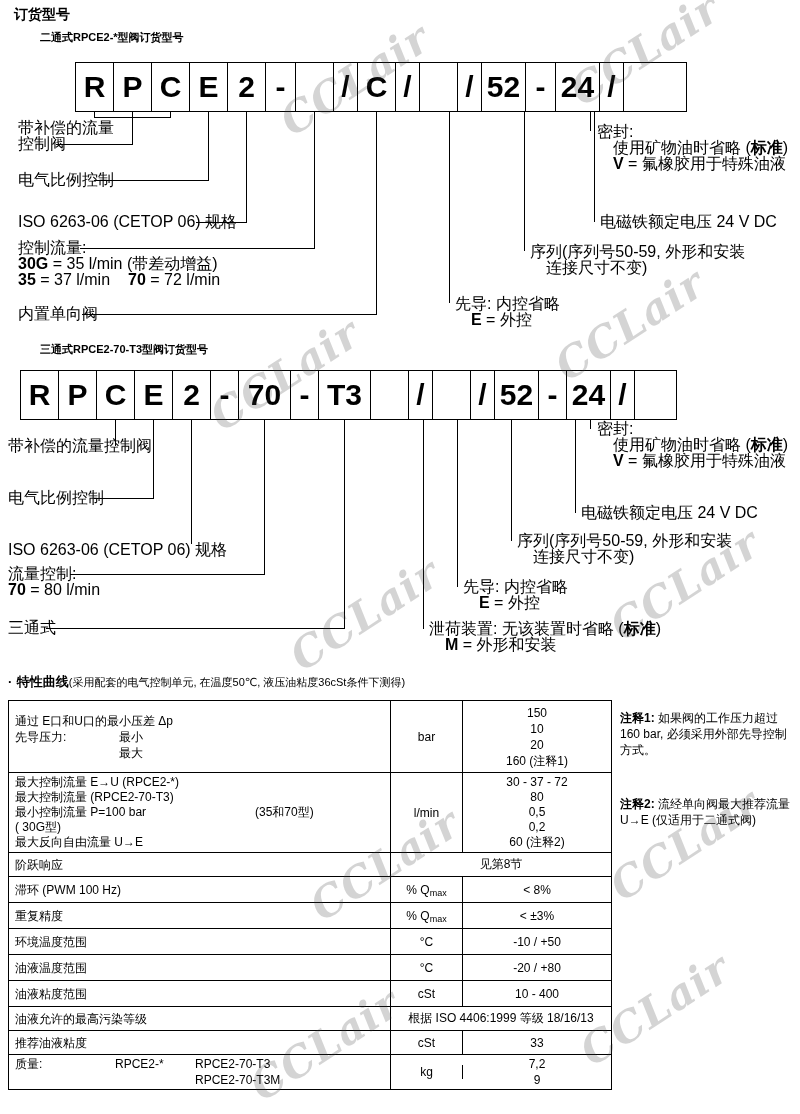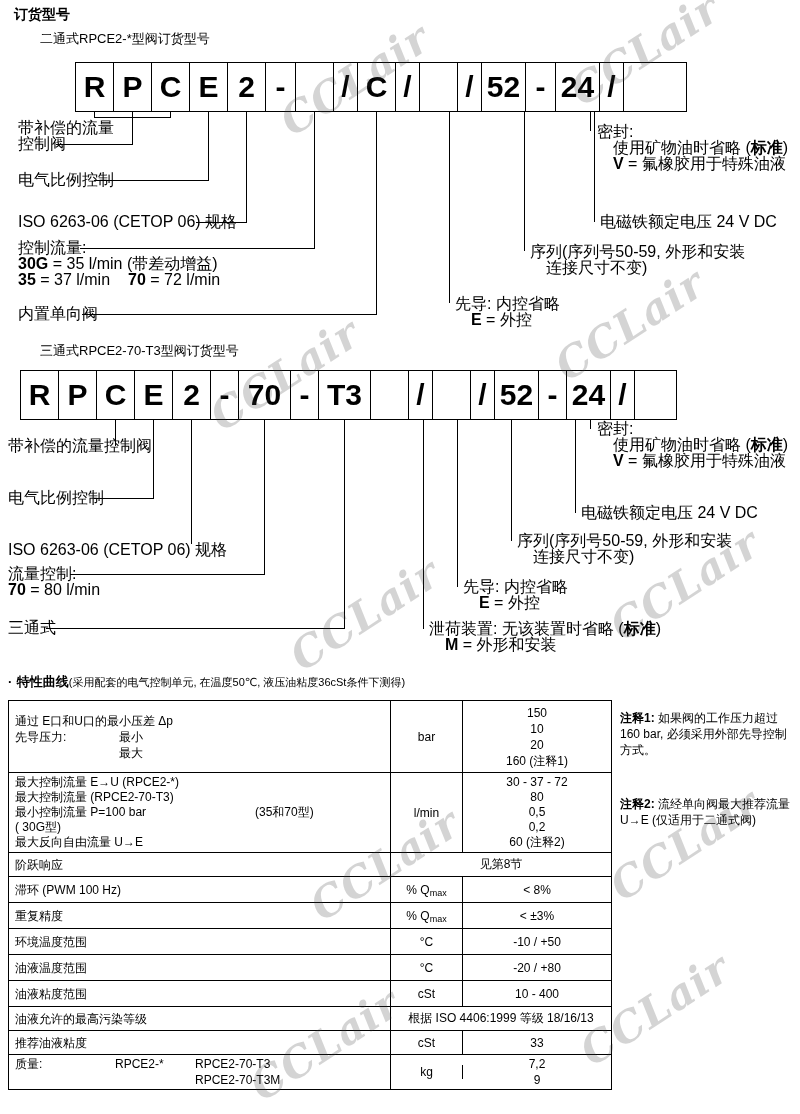--- a/index.html
+++ b/index.html
@@ -5,21 +5,21 @@
   * { box-sizing: border-box; margin: 0; padding: 0; }
   body { background: #9a9a9a; font-family: "Liberation Sans", "DejaVu Sans", sans-serif; }
   .page { position: relative; width: 800px; height: 1114px; background: #fff; color: #000; overflow: hidden; margin: 0 auto; }
 
   .wm { position: absolute; width: 170px; text-align: center;
         font-family: "DejaVu Serif", serif; font-style: italic; font-weight: bold;
         font-size: 42px; letter-spacing: 1px; color: rgba(60,60,60,0.22);
         transform: rotate(-33deg); z-index: 9; pointer-events: none; }
 
   .title { position: absolute; left: 14px; top: 6px; font-size: 14px; font-weight: bold; }
-  .sec-heading { position: absolute; font-size: 13px; font-weight: normal; white-space: nowrap; }
+  .sec-heading { position: absolute; font-size: 11px; font-weight: bold; white-space: nowrap; }
 
   .codebox { position: absolute; display: flex; border: 1px solid #000; background: #fff; }
   .codebox .cell { flex-shrink: 0; border-right: 1px solid #000; display: flex;
                    align-items: center; justify-content: center;
                    font-weight: bold; font-size: 30px; }
   .codebox .cell:last-child { border-right: none; }
 
   .vline, .hline { position: absolute; background: #000; }
   .vline { width: 1px; } .hline { height: 1px; }
 

